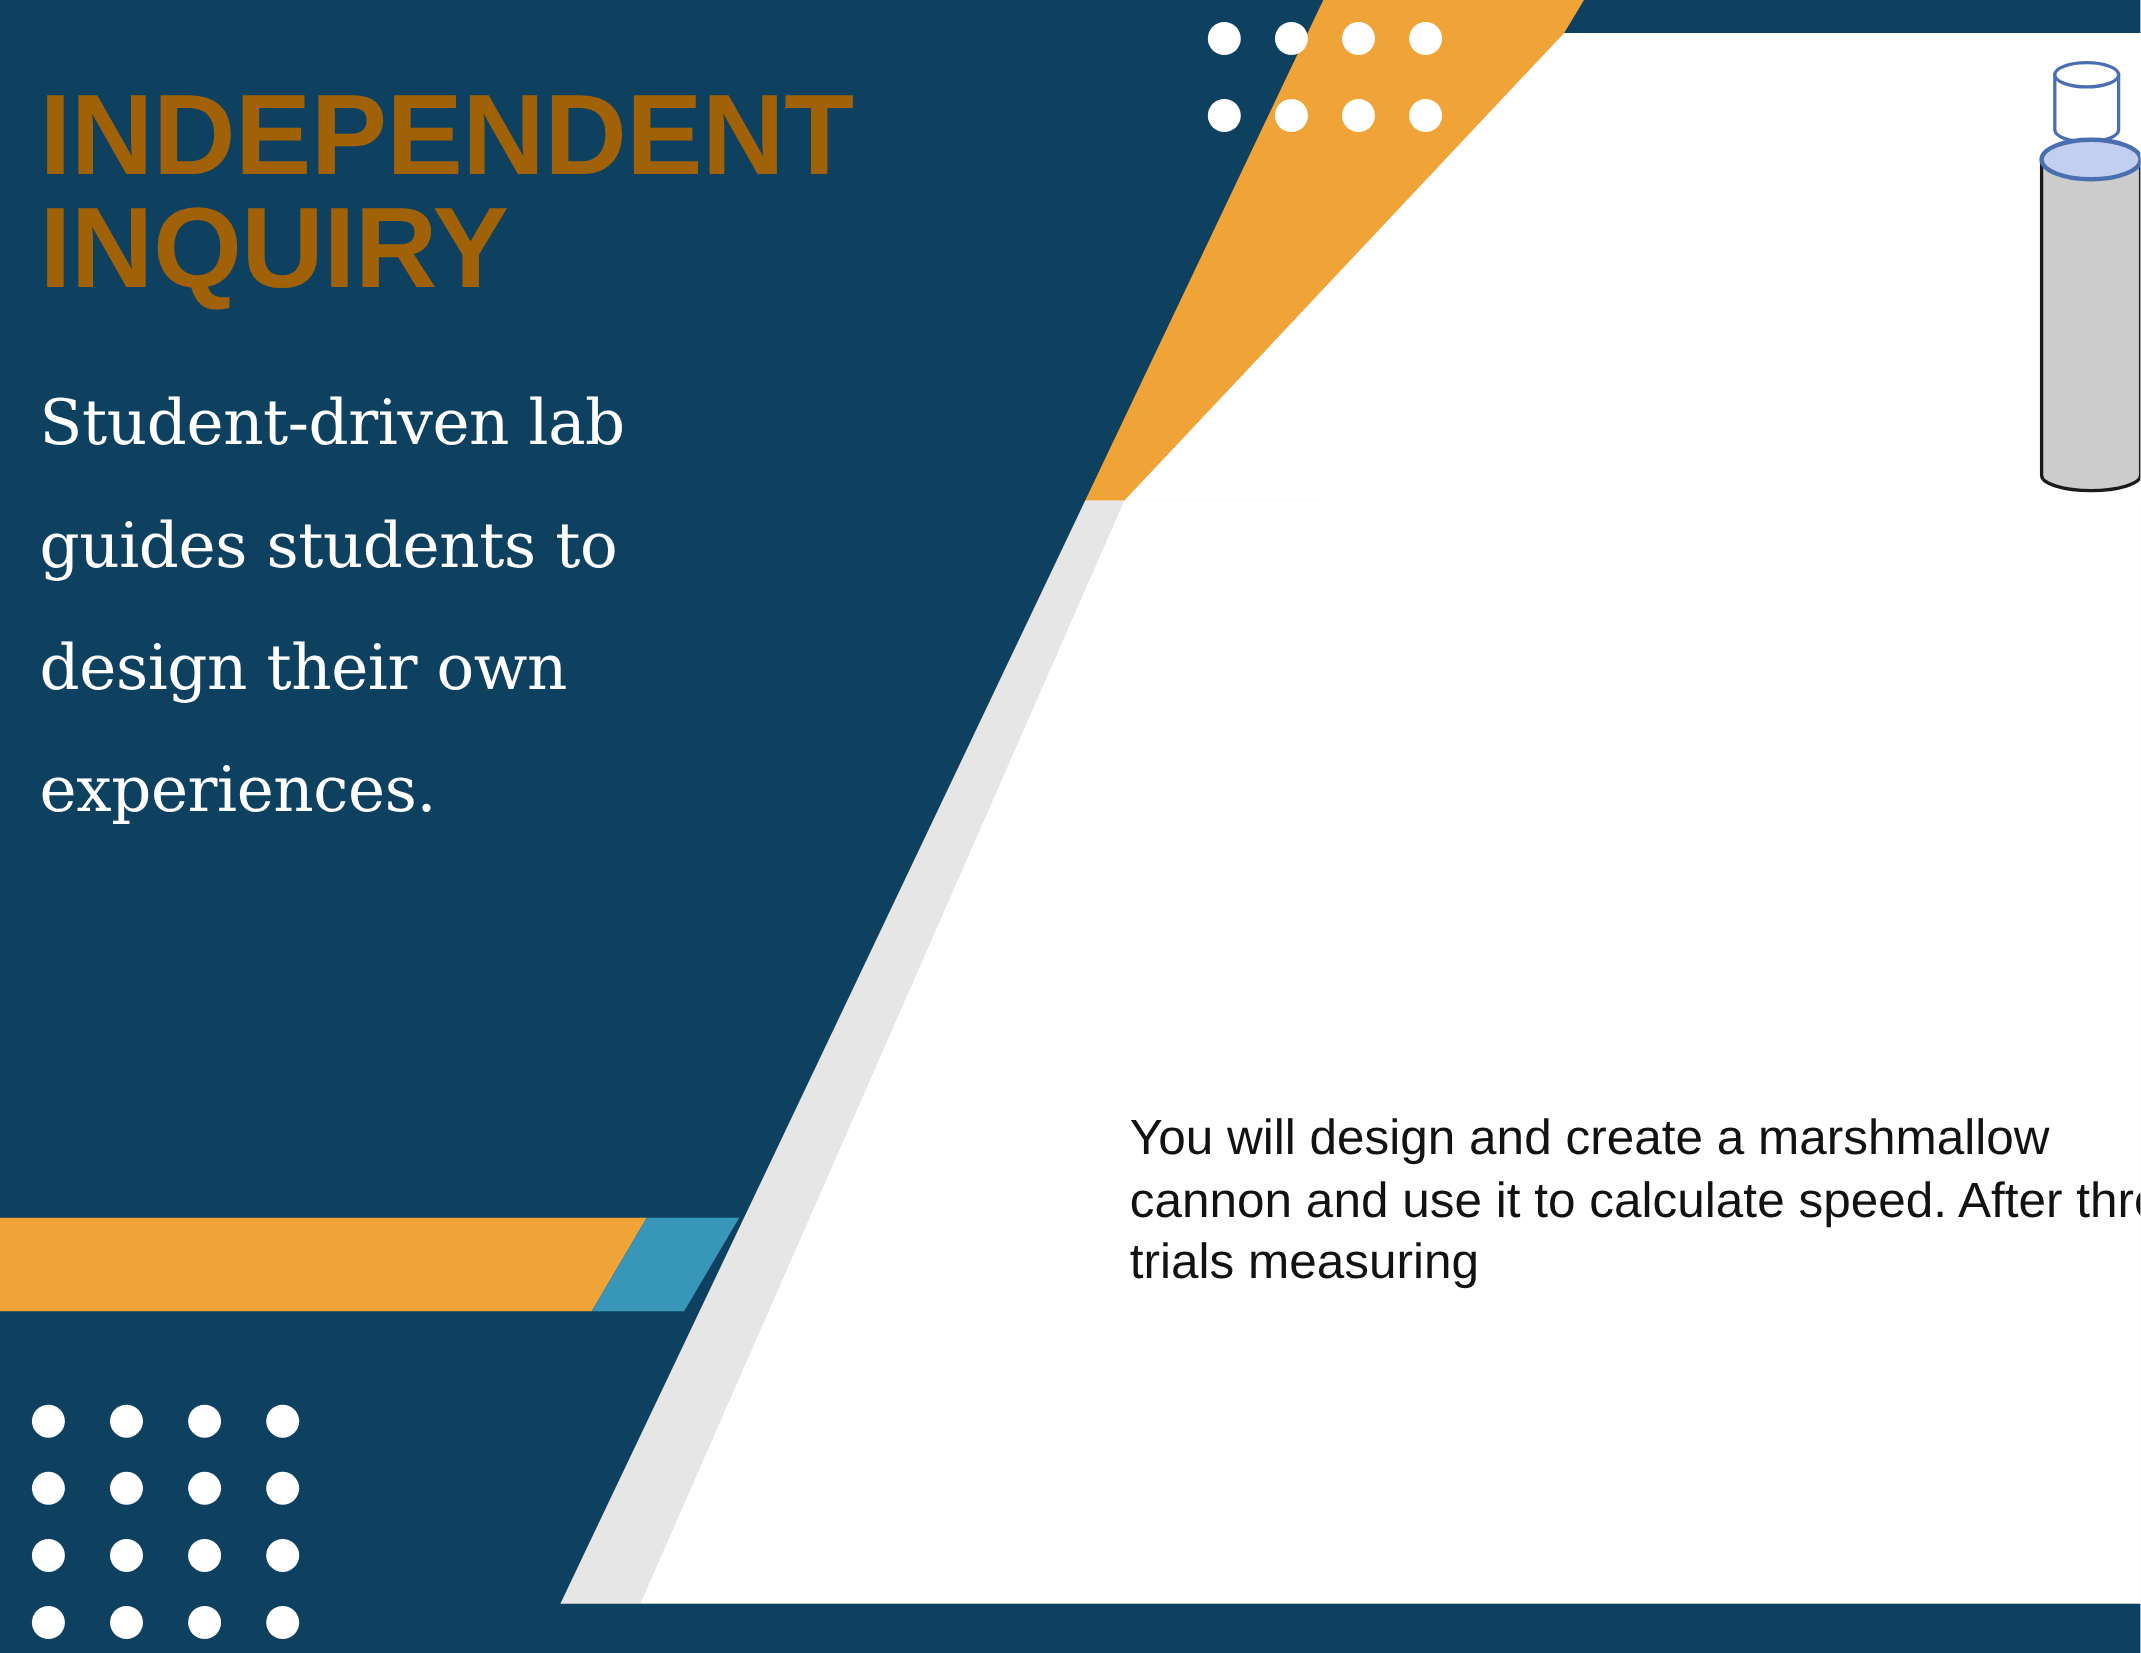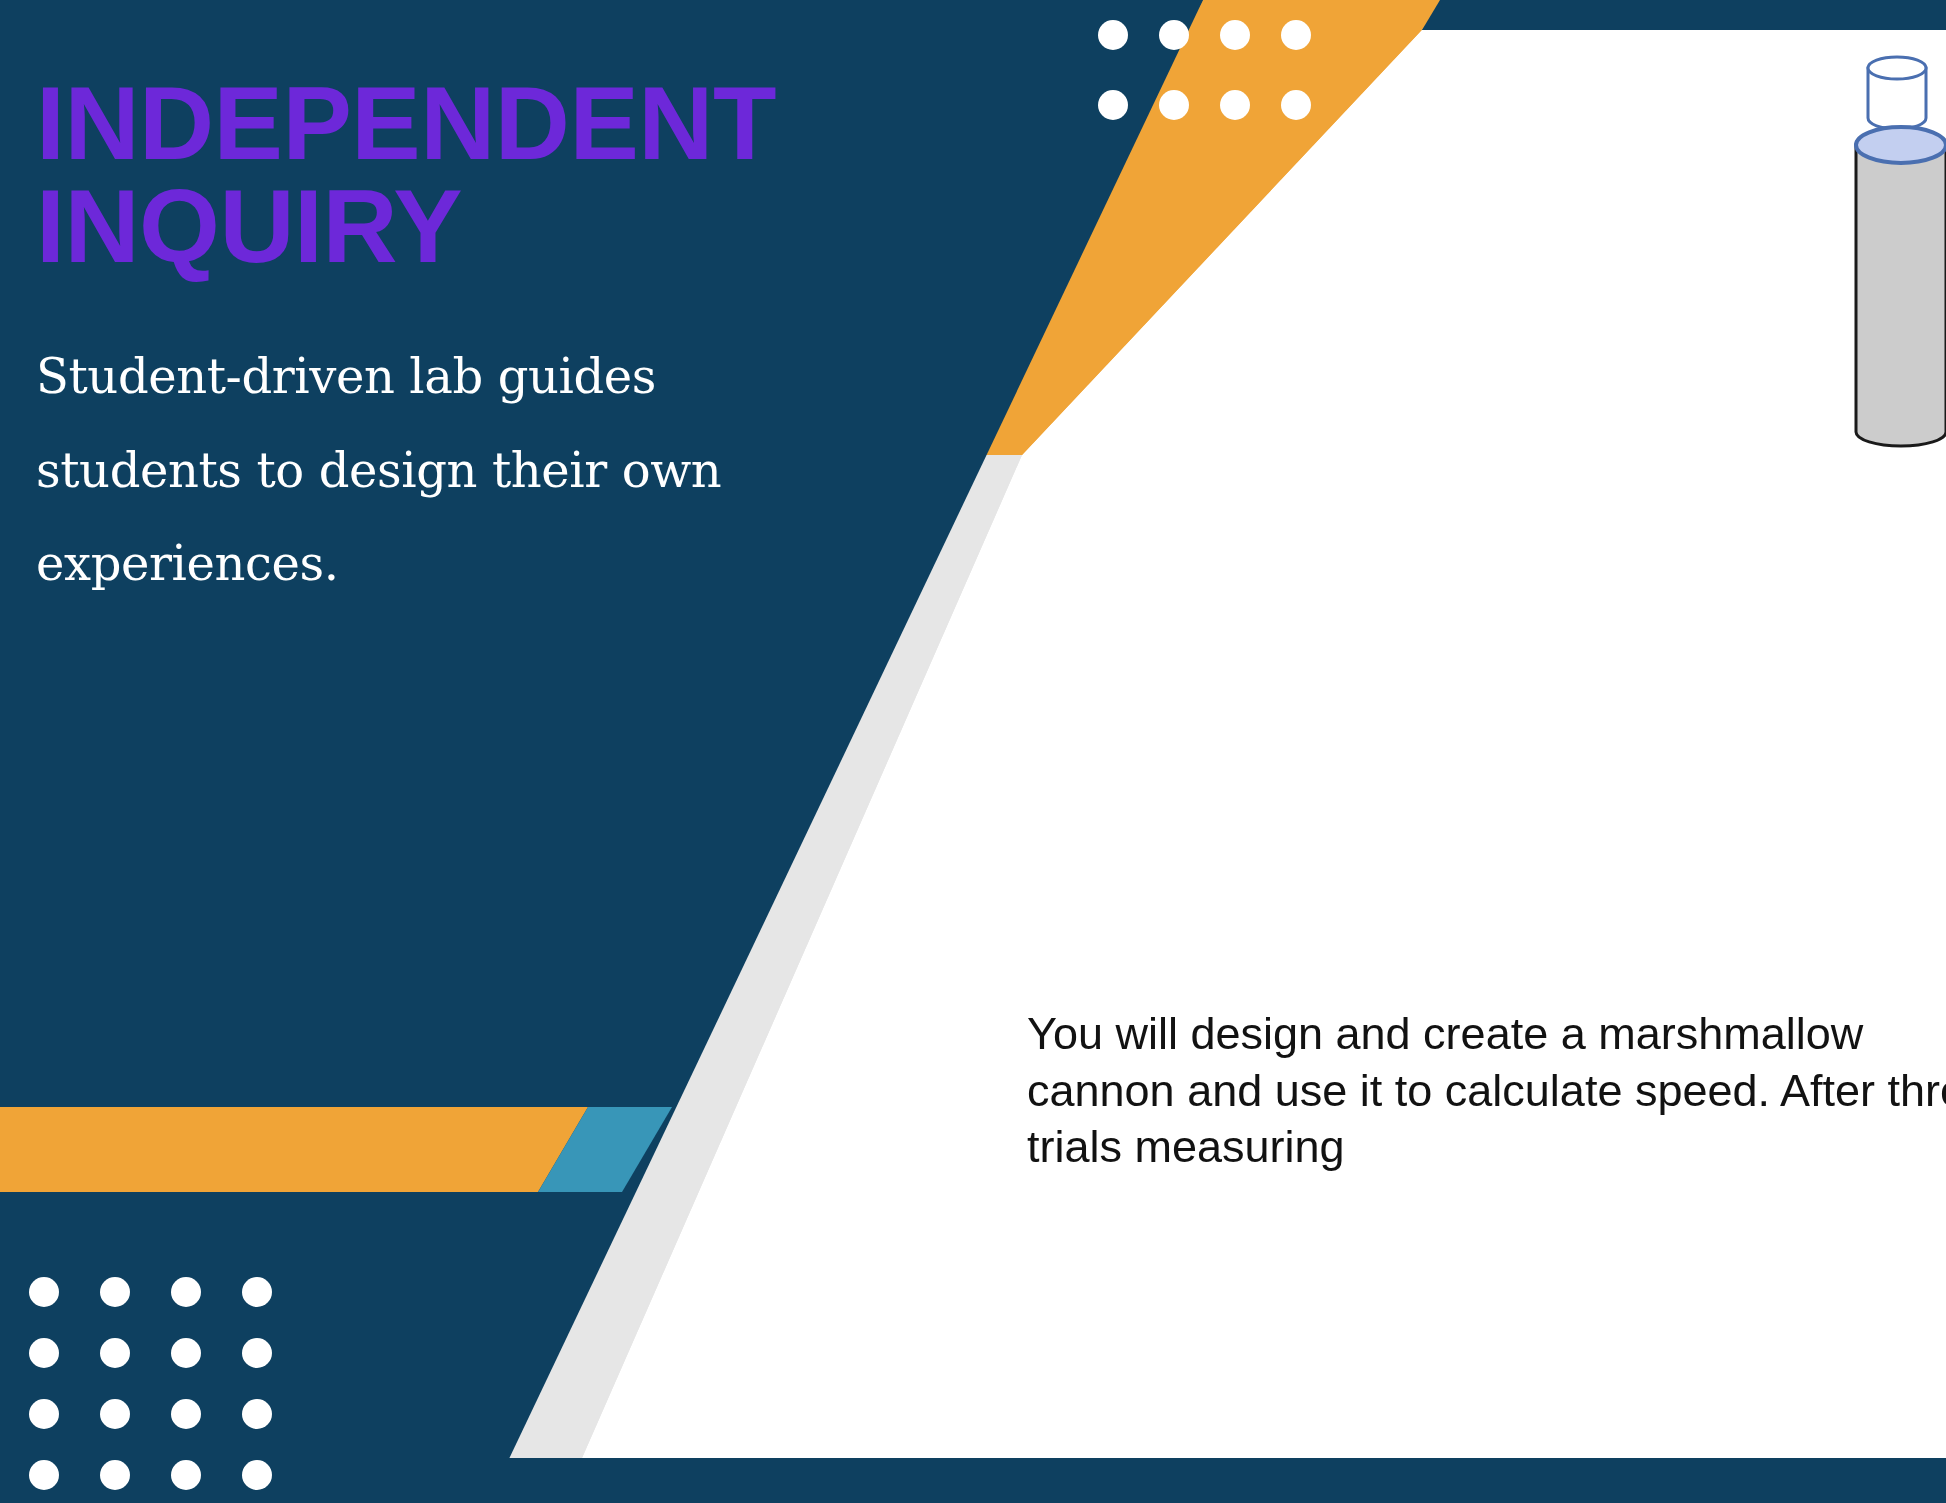--- a/index.html
+++ b/index.html
@@ -28,34 +28,34 @@
 
   
   #left-text {
     left: 36px;
     top: 72px;
     width: 760px;
     z-index: 5;
   }
   #slide-title {
     margin: 0;
-    color: #6d28d9;
+    color: #a16207;
     font-family: "Liberation Sans Narrow", "Liberation Sans", sans-serif;
     font-weight: 700;
     font-size: 104px;
     line-height: 0.99;
     letter-spacing: -0.5px;
     white-space: pre-line;
   }
   #slide-subtitle {
     margin: 52px 0 0 0;
     color: #ffffff;
     font-family: "DejaVu Serif", "Liberation Serif", serif;
     font-weight: 400;
-    font-size: 48px;
+    font-size: 57px;
     line-height: 1.95;
     letter-spacing: -0.4px;
     max-width: 730px;
   }
 
   
   #right-body {
     left: 1027px;
     top: 1006px;
     width: 980px;

